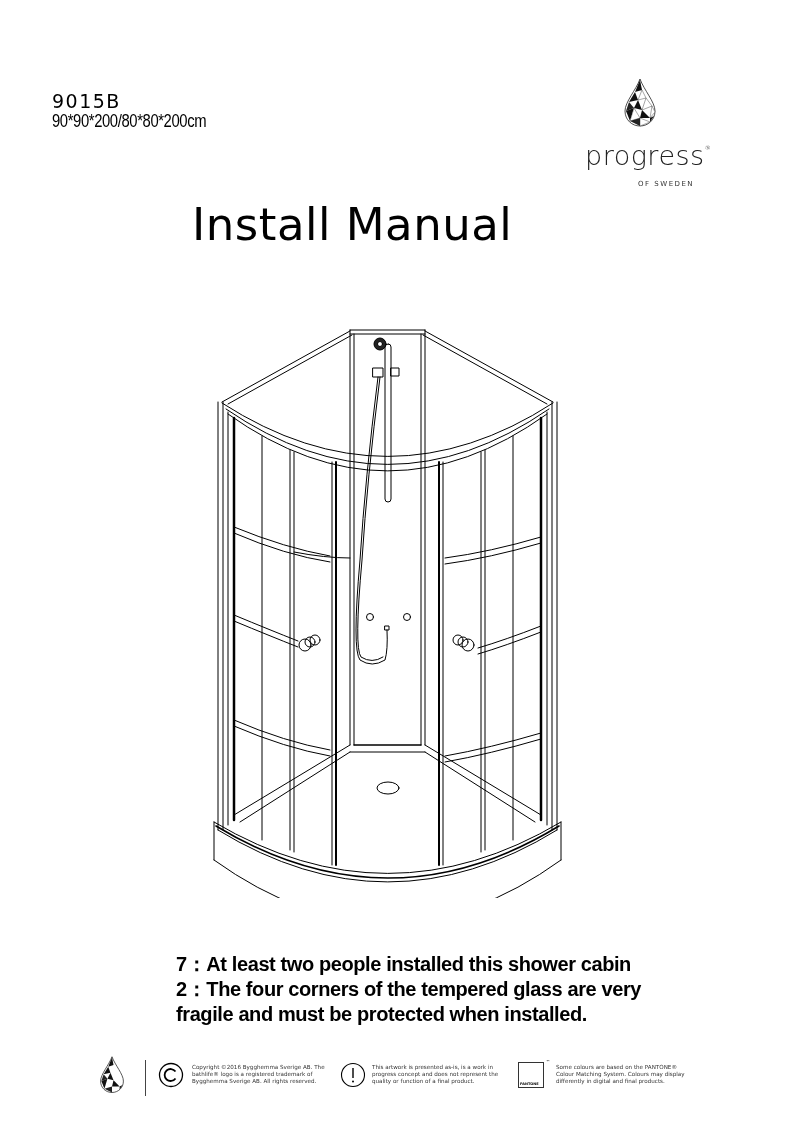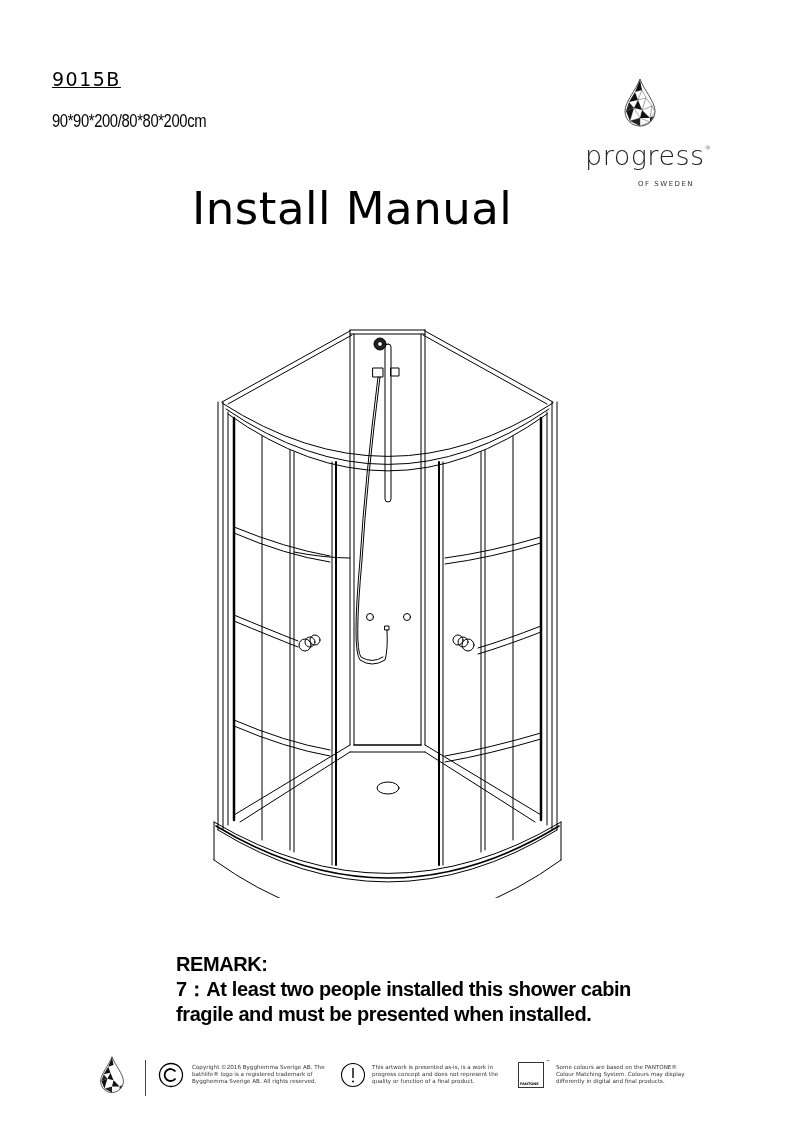--- a/index.html
+++ b/index.html
@@ -1,20 +1,20 @@
 <!DOCTYPE html>
 <html><head>
   <meta charset="utf-8">
   <style>
     html, body { margin: 0; padding: 0; background: #ffffff; }
     body { width: 802px; height: 1134px; position: relative; overflow: hidden; color: #000; }
     .abs { position: absolute; }
-    .model { left: 52px; top: 68px; font-family: "DejaVu Sans", sans-serif; font-size: 19px; letter-spacing: 1.5px; text-decoration: underline; }
+    .model { left: 52px; top: 90px; font-family: "DejaVu Sans", sans-serif; font-size: 19px; letter-spacing: 1.5px; }
     .dims { left: 52px; top: 110px; font-family: "Liberation Sans", sans-serif; font-size: 19px; transform: scaleX(0.78); transform-origin: left top; letter-spacing: -0.5px; }
-    .title { left: 192px; top: 182px; font-family: "DejaVu Sans", sans-serif; font-size: 45px; letter-spacing: 0.5px; }
+    .title { left: 192px; top: 198px; font-family: "DejaVu Sans", sans-serif; font-size: 45px; letter-spacing: 0.5px; }
     .brand-logo { left: 622px; top: 78px; width: 36px; height: 50px; }
     .brand-name { left: 585px; top: 140px; font-family: "DejaVu Sans", sans-serif; font-size: 27px; font-weight: 300; color: #222; letter-spacing: 0.5px; }
     .brand-name sup { font-size: 6px; vertical-align: top; position: relative; top: 4px; }
     .brand-sub { left: 638px; top: 180px; font-family: "DejaVu Sans", sans-serif; font-size: 7px; letter-spacing: 1.5px; color: #333; }
     .drawing { left: 200px; top: 318px; width: 380px; height: 580px; }
     .remark { left: 176px; top: 952px; font-family: "Liberation Sans", sans-serif; font-weight: bold; font-size: 20px; line-height: 25px; letter-spacing: -0.4px; }
     .remark div { white-space: nowrap; }
     .ft-logo { left: 98px; top: 1056px; width: 28px; height: 38px; }
     .ft-sep { left: 145px; top: 1060px; width: 1px; height: 36px; background: #444; }
     .ft-copy-icon { left: 158px; top: 1062px; width: 26px; height: 26px; }
@@ -161,23 +161,23 @@
     <path d="M214 822 L214 860"></path>
     <path d="M561 822 L561 860"></path>
     <path d="M214 822 Q388 925 561 822"></path>
     <path d="M216 826 Q388 930 559 826" stroke-width="1.6"></path>
     <path d="M218 830 Q388 934 557 830"></path>
     <path d="M214 860 Q388 985 561 860"></path>
   </g>
 </svg>
 
 <div class="abs remark">
-  <div>REMARK:</div>
   <div>7：At least two people installed this shower cabin</div>
-  <div>fragile and must be presented when installed.</div>
+  <div>2：The four corners of the tempered glass are very</div>
+  <div>fragile and must be protected when installed.</div>
 </div>
 
 <svg class="abs ft-logo" viewBox="0 0 36 50">
   <path d="M18 1 C14 12 3 24 3 33 C3 42 10 48 18 48 C26 48 33 42 33 33 C33 24 22 12 18 1 Z" fill="#fff" stroke="#222" stroke-width="1"></path>
   <polygon points="18,2 13,14 20,12" fill="#111"></polygon>
   <polygon points="13,14 7,24 16,22" fill="#111"></polygon>
   <polygon points="7,24 4,33 12,30" fill="#222"></polygon>
   <polygon points="16,22 12,30 20,32" fill="#111"></polygon>
   <polygon points="4,33 8,43 12,30" fill="#111"></polygon>
   <polygon points="20,32 18,40 28,40" fill="#111"></polygon>

